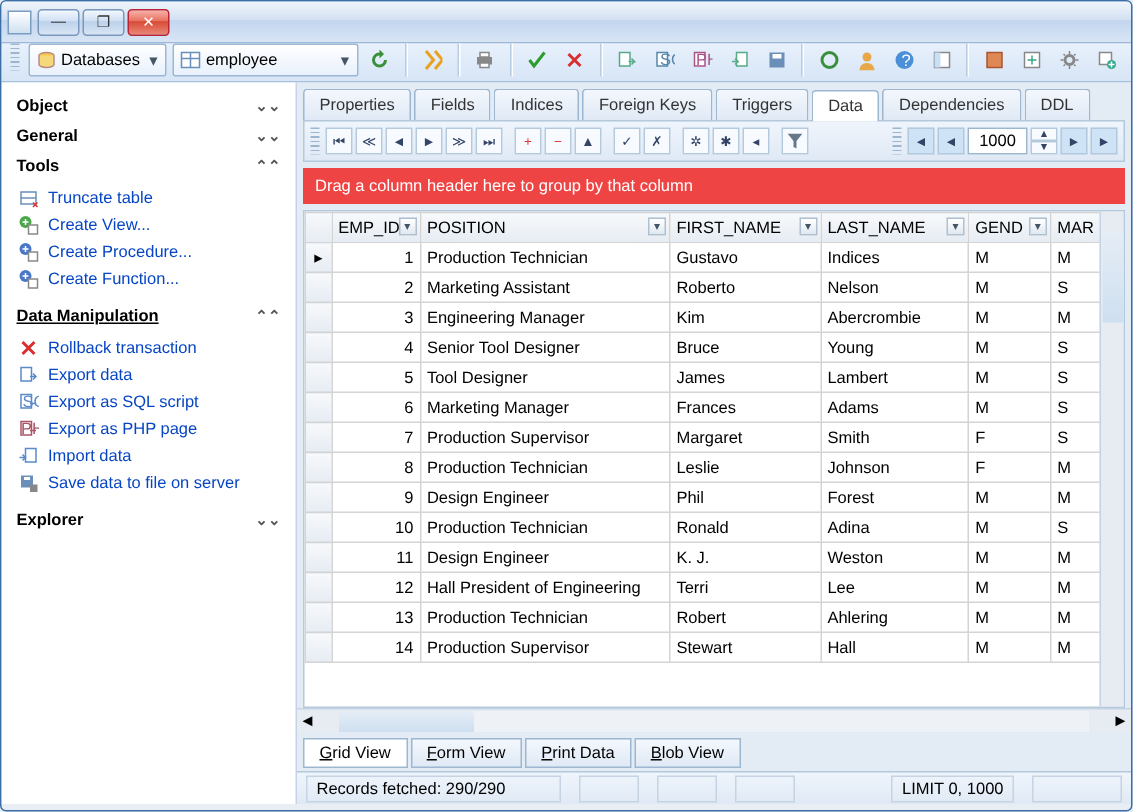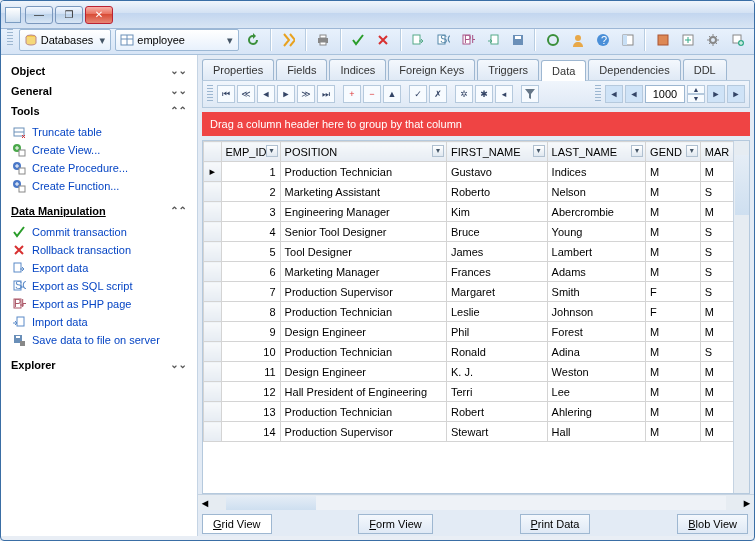--- a/index.html
+++ b/index.html
@@ -35,21 +35,21 @@
   .grid-wrap { flex:1; margin:0 4px; background:#fff; border:1px solid #b5c9dd; overflow:hidden; position:relative;}
   table.grid { width:100%; border-collapse:collapse; table-layout:fixed;}
   table.grid th, table.grid td { border:1px solid #d4d4d4; padding:2px 4px; height:20px; text-align:left; overflow:hidden; white-space:nowrap; background:#fff;}
   table.grid th { background:linear-gradient(#f7f9fb,#e6ecf3); font-weight:normal; position:relative;}
   table.grid th .hd-dd { position:absolute; right:2px; top:3px; width:12px; height:12px; border:1px solid #b0c0d0; background:linear-gradient(#fff,#e0e8f0); font-size:8px; text-align:center; line-height:10px; color:#456;}
   .rownum { text-align:right !important; }
   .row-ind { width:14px !important; padding:0 !important; text-align:center !important; background:linear-gradient(#f7f9fb,#e6ecf3) !important;}
   .hscroll { height:16px; background:#e6ecf2; border-top:1px solid #c5d3e2; display:flex; align-items:center;}
   .hscroll .track { flex:1; height:14px; background:#eef2f7; margin:0 14px; position:relative;}
   .hscroll .thumb { position:absolute; left:0; top:0; height:100%; width:90px; background:linear-gradient(#e5edf6,#cedff0);}
-  .view-tabs { display:flex; padding:4px 4px 2px 4px; gap:0;justify-content:space-between;}
+  .view-tabs { display:flex; padding:4px 4px 2px 4px; gap:0;}
   .vtab { padding:3px 10px; border:1px solid #9eb7d1; background:linear-gradient(#f4f8fd,#dfe9f5); margin-right:2px; cursor:pointer;}
   .vtab.active { background:#fff;}
   .statusbar { height:22px; border-top:1px solid #b5c9dd; background:linear-gradient(#f0f5fc,#dfe9f5); display:flex; align-items:center; padding:0 6px; gap:12px;}
   .status-cell { border:1px solid #c5d3e2; background:#fff0; padding:2px 6px; height:18px; display:flex; align-items:center;}
   .status-cell.wide { flex:0 0 170px;}
   svg { display:block; }
   .vscroll { position:absolute; right:0; top:0; bottom:0; width:16px; background:#e6ecf2; border-left:1px solid #c5d3e2;}
   .vscroll .vthumb { position:absolute; left:1px; top:14px; width:14px; height:60px; background:linear-gradient(#e5edf6,#cedff0);}
 </style>
 </head>
@@ -254,28 +254,20 @@
             </svg>
           </span>
           <span>Create Function...</span>
         </div>
       </div>
     <div class="sect">
       <span style="text-decoration:underline">Data Manipulation</span>
         <span class="chev">⌃⌃</span>
     </div>
     <div class="sublist" id="manip-list">
-        <div class="link-item">
-          <span class="ic">
-            <svg width="14" height="14">
-              <path d="M2 7l3 4 7-9" fill="none" stroke="#2a9d2a" stroke-width="2"></path>
-            </svg>
-          </span>
-          <span>Commit transaction</span>
-        </div>
         <div class="link-item">
           <span class="ic">
             <svg width="14" height="14">
               <path d="M3 3l8 8M11 3l-8 8" stroke="#d83030" stroke-width="2"></path>
             </svg>
           </span>
           <span>Rollback transaction</span>
         </div>
         <div class="link-item">
           <span class="ic">
@@ -548,14 +540,22 @@
       <span style="width:14px;text-align:center">►</span>
     </div>
 
     <div class="view-tabs" id="view-tabs">
         <div class="vtab active"><span style="text-decoration:underline">G</span>rid View</div>
         <div class="vtab"><span style="text-decoration:underline">F</span>orm View</div>
         <div class="vtab"><span style="text-decoration:underline">P</span>rint Data</div>
         <div class="vtab"><span style="text-decoration:underline">B</span>lob View</div>
       </div>
 
+    <div class="statusbar">
+      <div class="status-cell wide">Records fetched: 290/290</div>
+      <div class="status-cell" style="width:40px"></div>
+      <div class="status-cell" style="width:40px"></div>
+      <div class="status-cell" style="width:40px"></div>
+      <div class="status-cell" style="margin-left:auto">LIMIT 0, 1000</div>
+      <div class="status-cell" style="width:60px"></div>
+    </div>
   </div>
 </div>
 
 </body></html>

